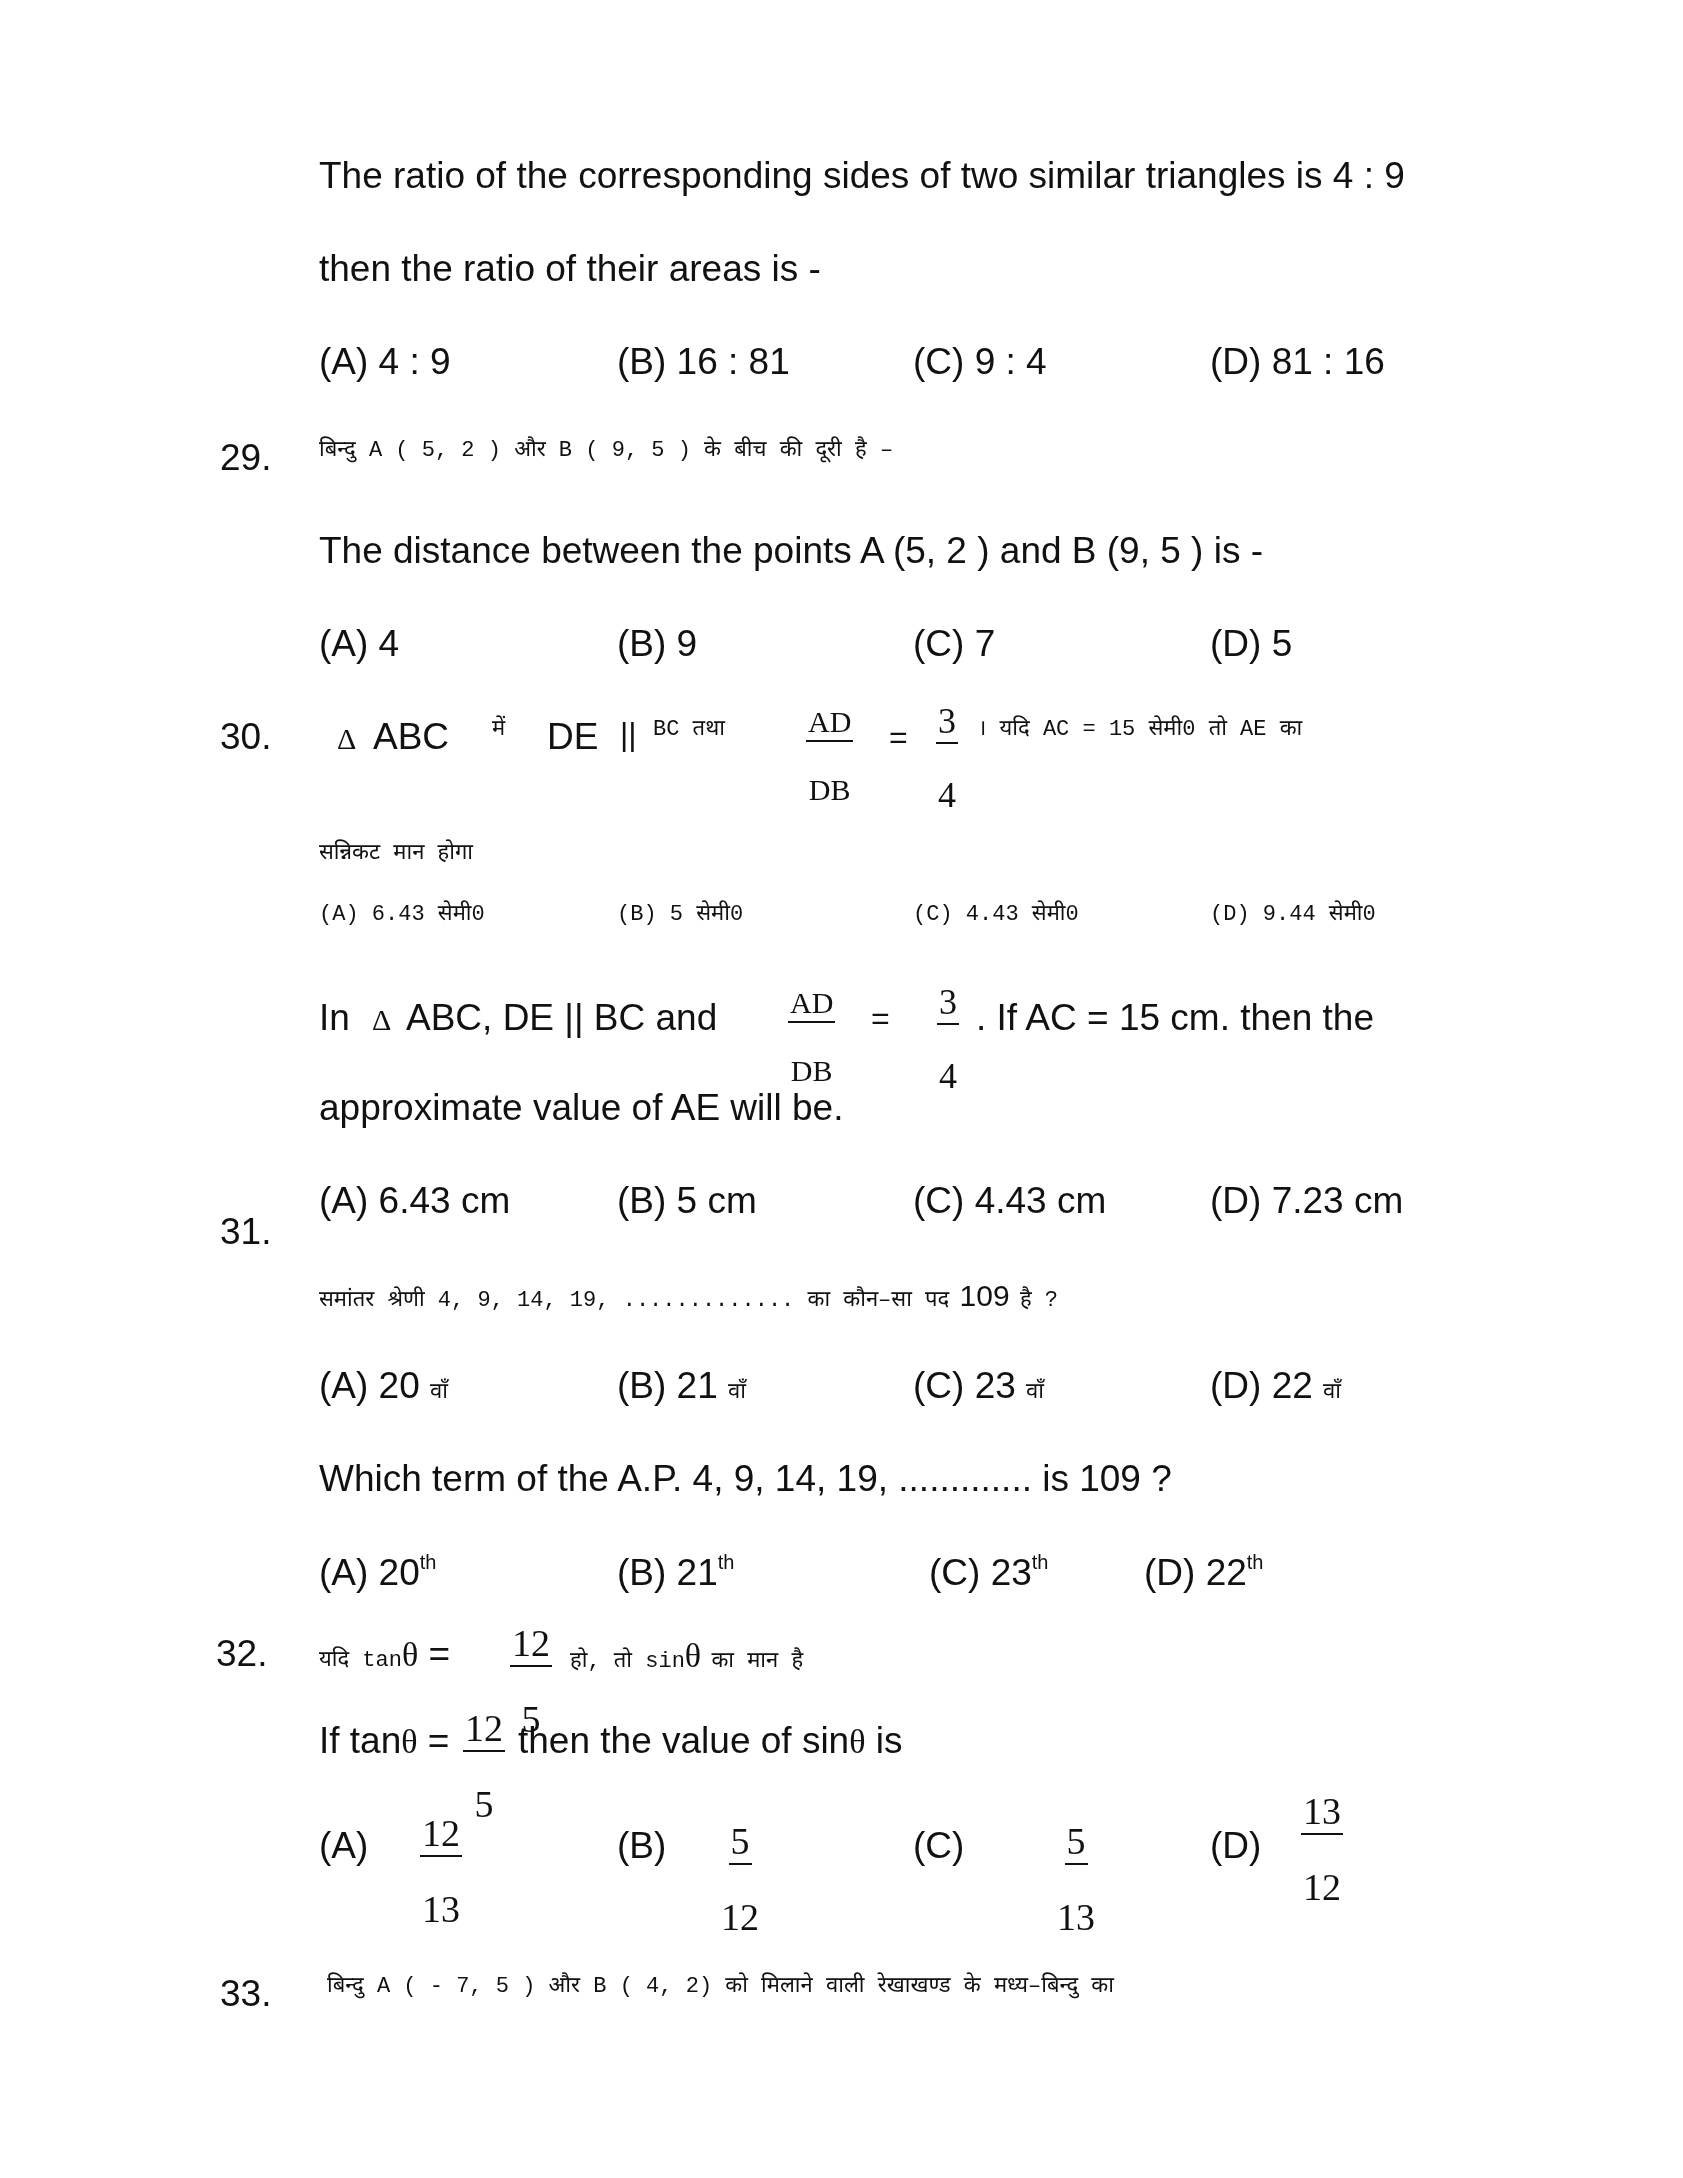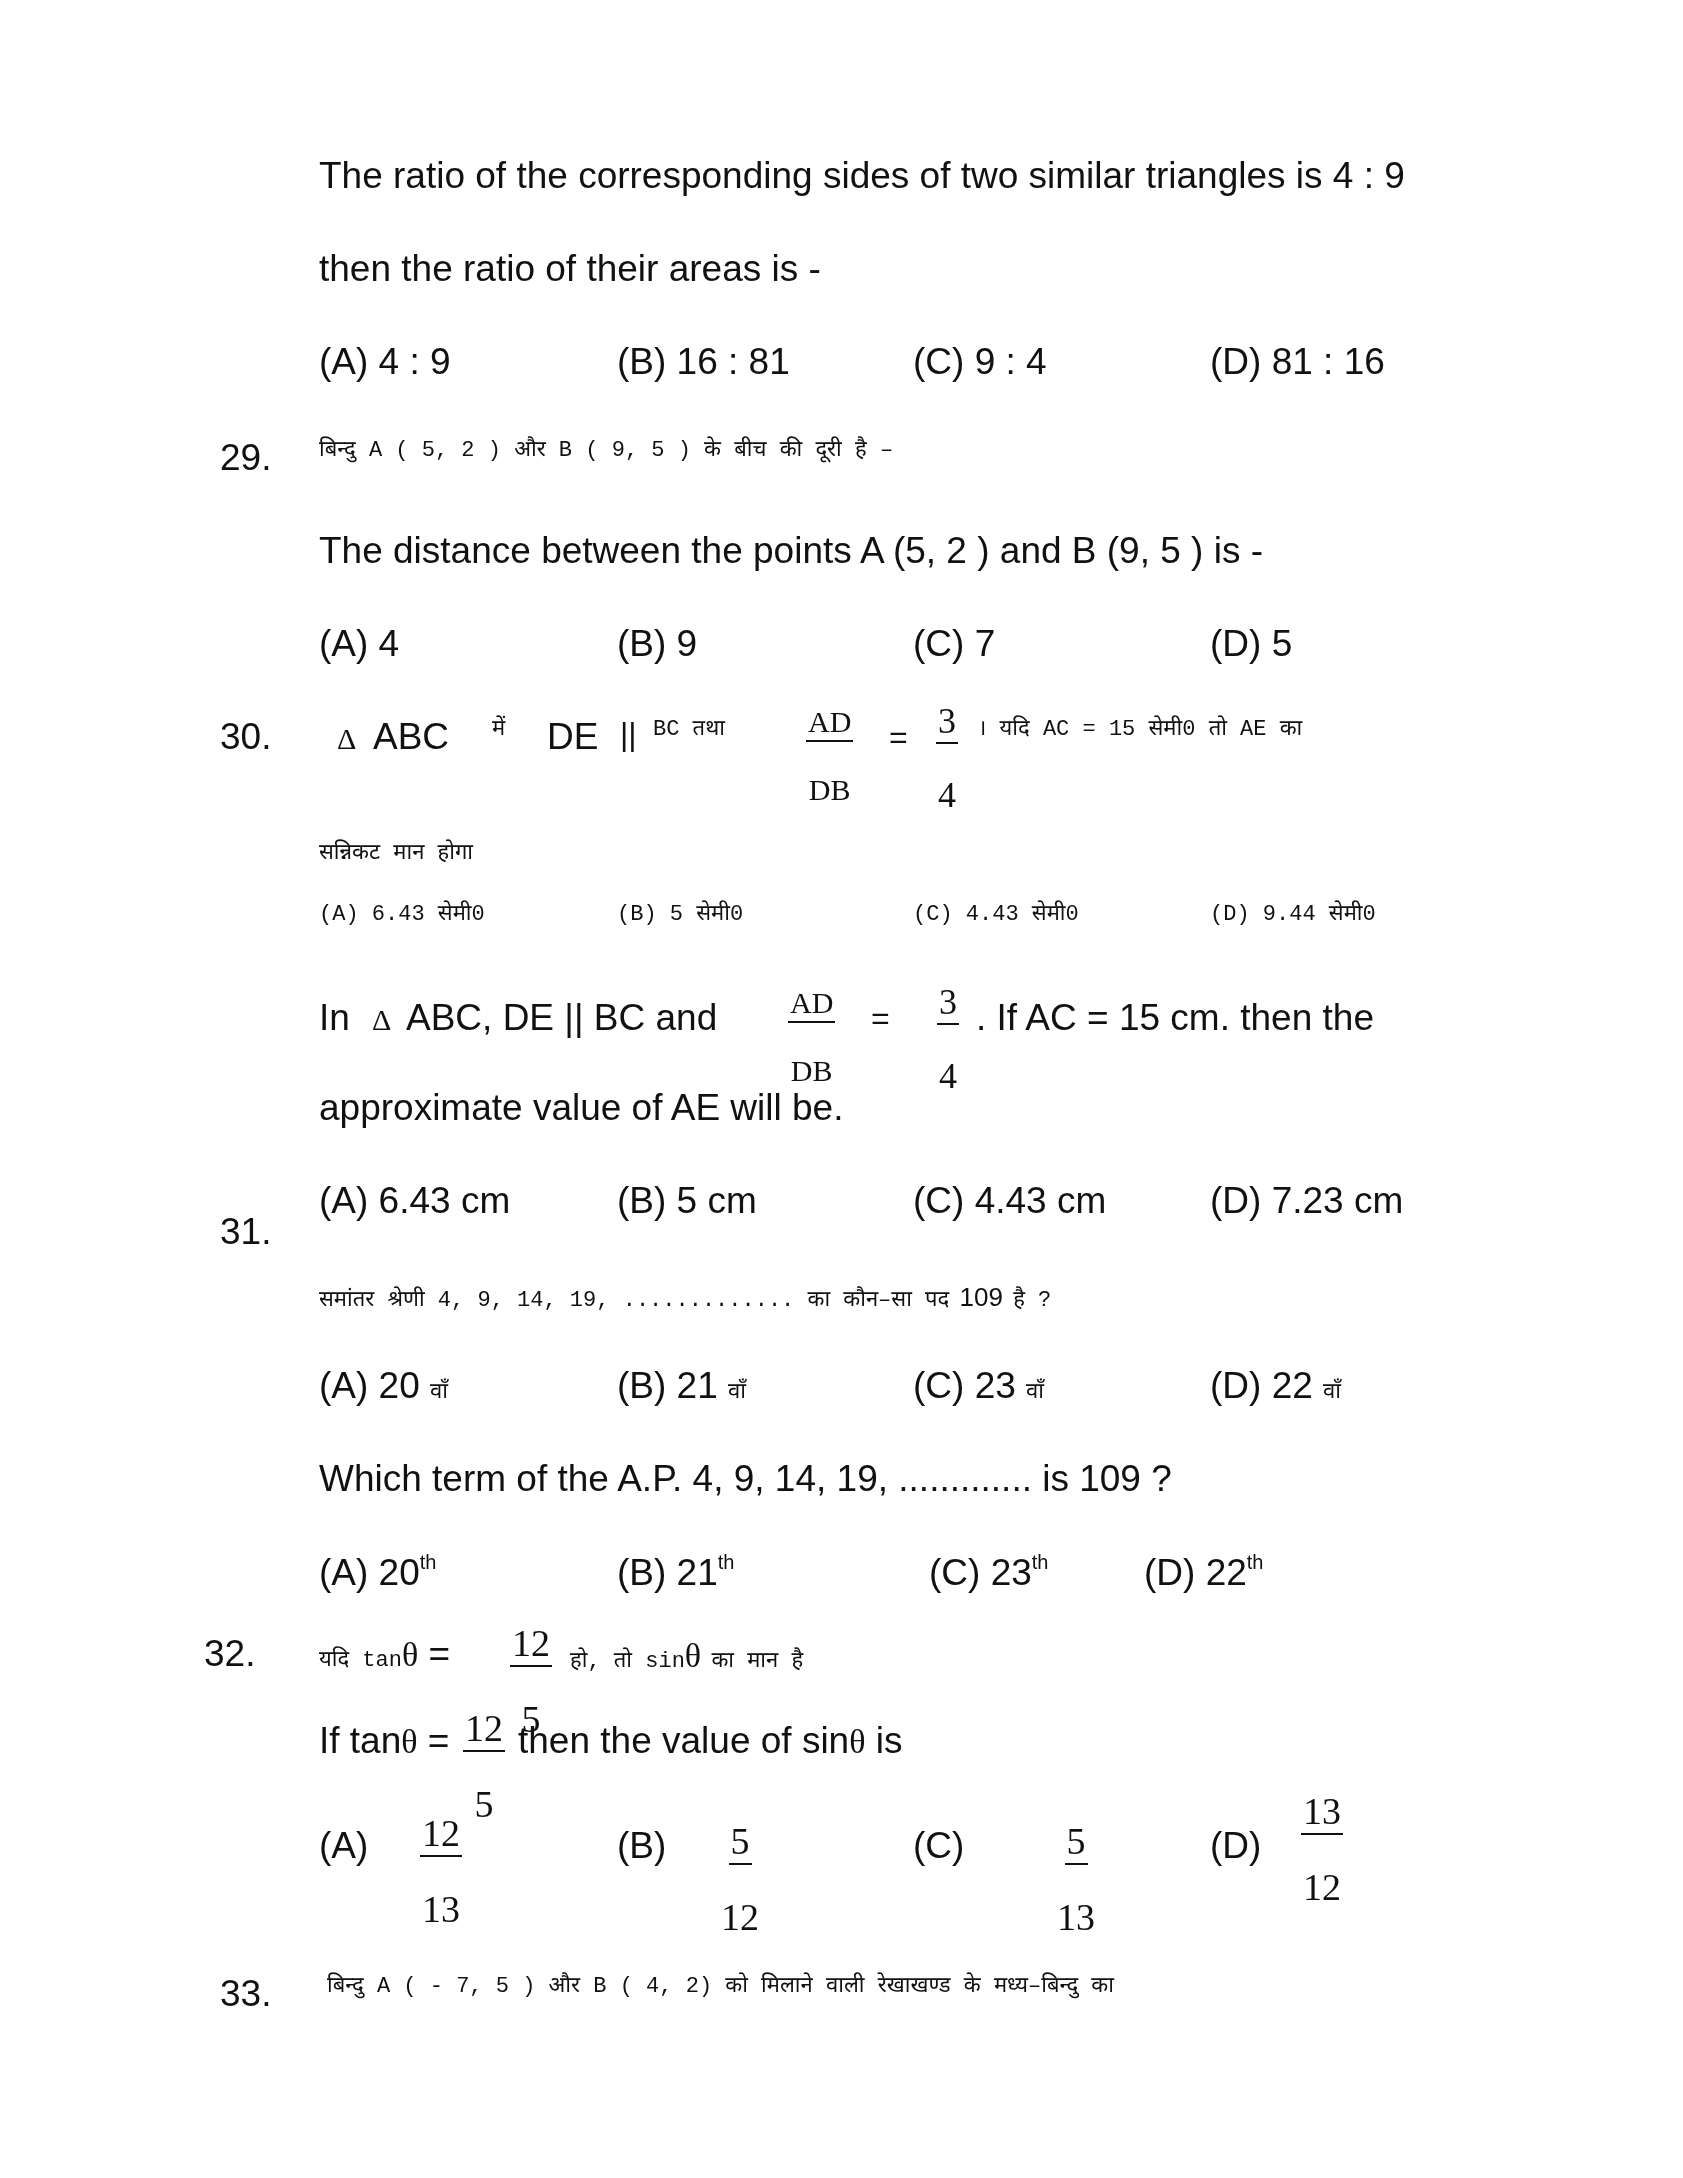--- a/index.html
+++ b/index.html
@@ -9,21 +9,21 @@
   .opt { position: absolute; white-space: nowrap; line-height: 1; }
   .frac { position: absolute; display: inline-flex; flex-direction: column; align-items: center; font-family: "Liberation Serif", "DejaVu Serif", serif; line-height: 1; gap: 29px; }
   .frac .num { padding: 0 2px 3px 2px; border-bottom: 2.5px solid #111; }
   .frac .den { padding-top: 4px; }
   .f-small { font-size: 30px; }
   .f-mid { font-size: 36px; }
   .sup { font-size: 20px; vertical-align: 16px; }
   .theta { font-family: "Liberation Serif", "DejaVu Serif", serif; font-size: 34px; }
   .delta { font-family: "Liberation Serif", "DejaVu Serif", serif; font-size: 30px; }
   .hi { font-family: Liberation Mono, monospace; font-size: 22px; }
-  .small { font-size: 26px; }
+  .small { font-size: 30px; }
 </style>
 </head>
 <body>
 
 <div class="line" style="left:319px; top:157px;">The ratio of the corresponding sides of two similar triangles is 4 : 9</div>
 <div class="line" style="left:319px; top:250px;">then the ratio of their areas is -</div>
 <div class="opt" style="left:319px; top:343px;">(A) 4 : 9</div>
 <div class="opt" style="left:617px; top:343px;">(B) 16 : 81</div>
 <div class="opt" style="left:913px; top:343px;">(C) 9 : 4</div>
 <div class="opt" style="left:1210px; top:343px;">(D) 81 : 16</div>
@@ -87,21 +87,21 @@
 <div class="opt" style="left:319px; top:1367px;"><span>(A) 20</span> <span class="hi">वाँ</span></div>
 <div class="opt" style="left:617px; top:1367px;"><span>(B) 21</span> <span class="hi">वाँ</span></div>
 <div class="opt" style="left:913px; top:1367px;"><span>(C) 23</span> <span class="hi">वाँ</span></div>
 <div class="opt" style="left:1210px; top:1367px;"><span>(D) 22</span> <span class="hi">वाँ</span></div>
 <div class="line" style="left:319px; top:1460px;">Which term of the A.P.   4, 9, 14, 19, ............. is 109 ?</div>
 <div class="opt" style="left:319px; top:1552px;"><span>(A) 20</span><span class="sup">th</span></div>
 <div class="opt" style="left:617px; top:1552px;"><span>(B) 21</span><span class="sup">th</span></div>
 <div class="opt" style="left:913px; top:1552px;margin-left:16px;"><span>(C) 23</span><span class="sup">th</span></div>
 <div class="opt" style="left:1144px; top:1552px;"><span>(D) 22</span><span class="sup">th</span></div>
 
-<div class="ln" style="left:204px; top:1635px;">32.</div>
+<div class="ln" style="left:216px; top:1635px;">32.</div>
 <div class="line" style="left:319px; top:1635px;">
   <span class="hi">यदि  tan</span><span class="theta">θ</span><span> =</span>
 </div>
 <div class="frac" style="left:510px; top:1624px; font-size:38px;">
   <span class="num">12</span>
   <span class="den">5</span>
 </div>
 <div class="line" style="left:570px; top:1636px;">
   <span class="hi">हो, तो sin</span><span class="theta">θ</span>
   <span class="hi">का मान है</span>

